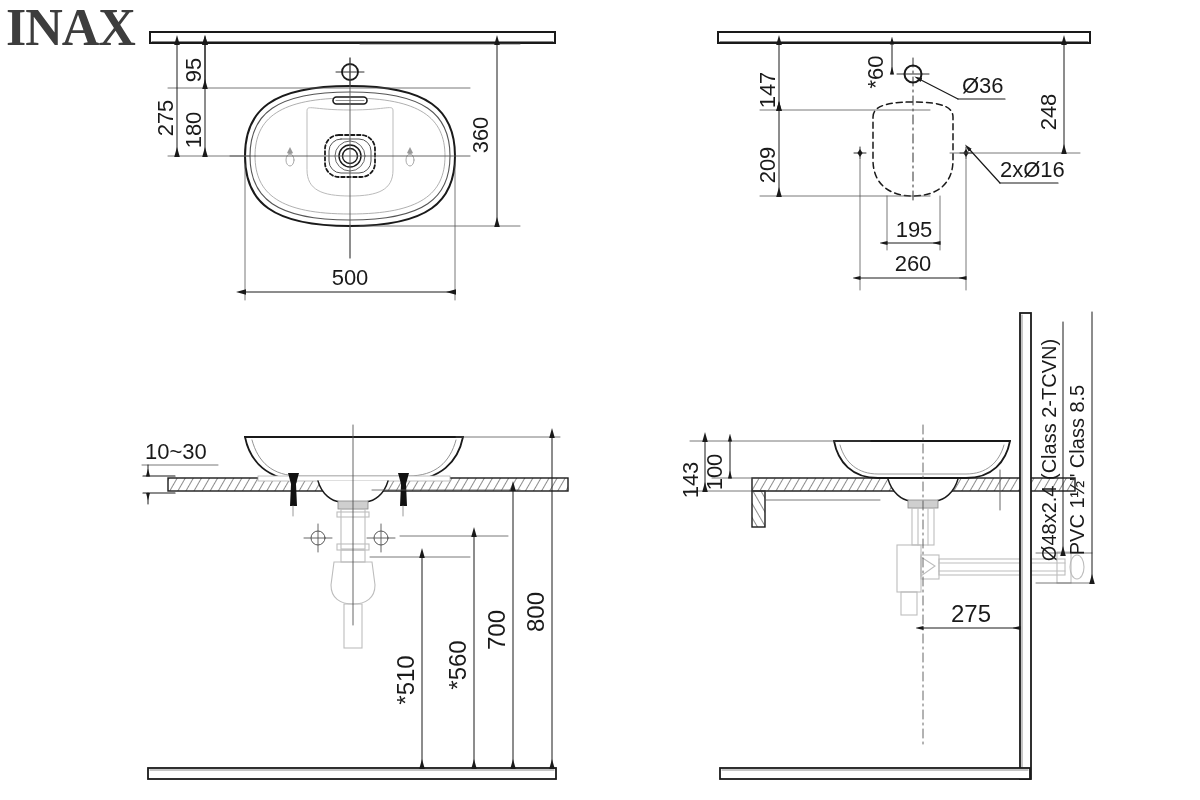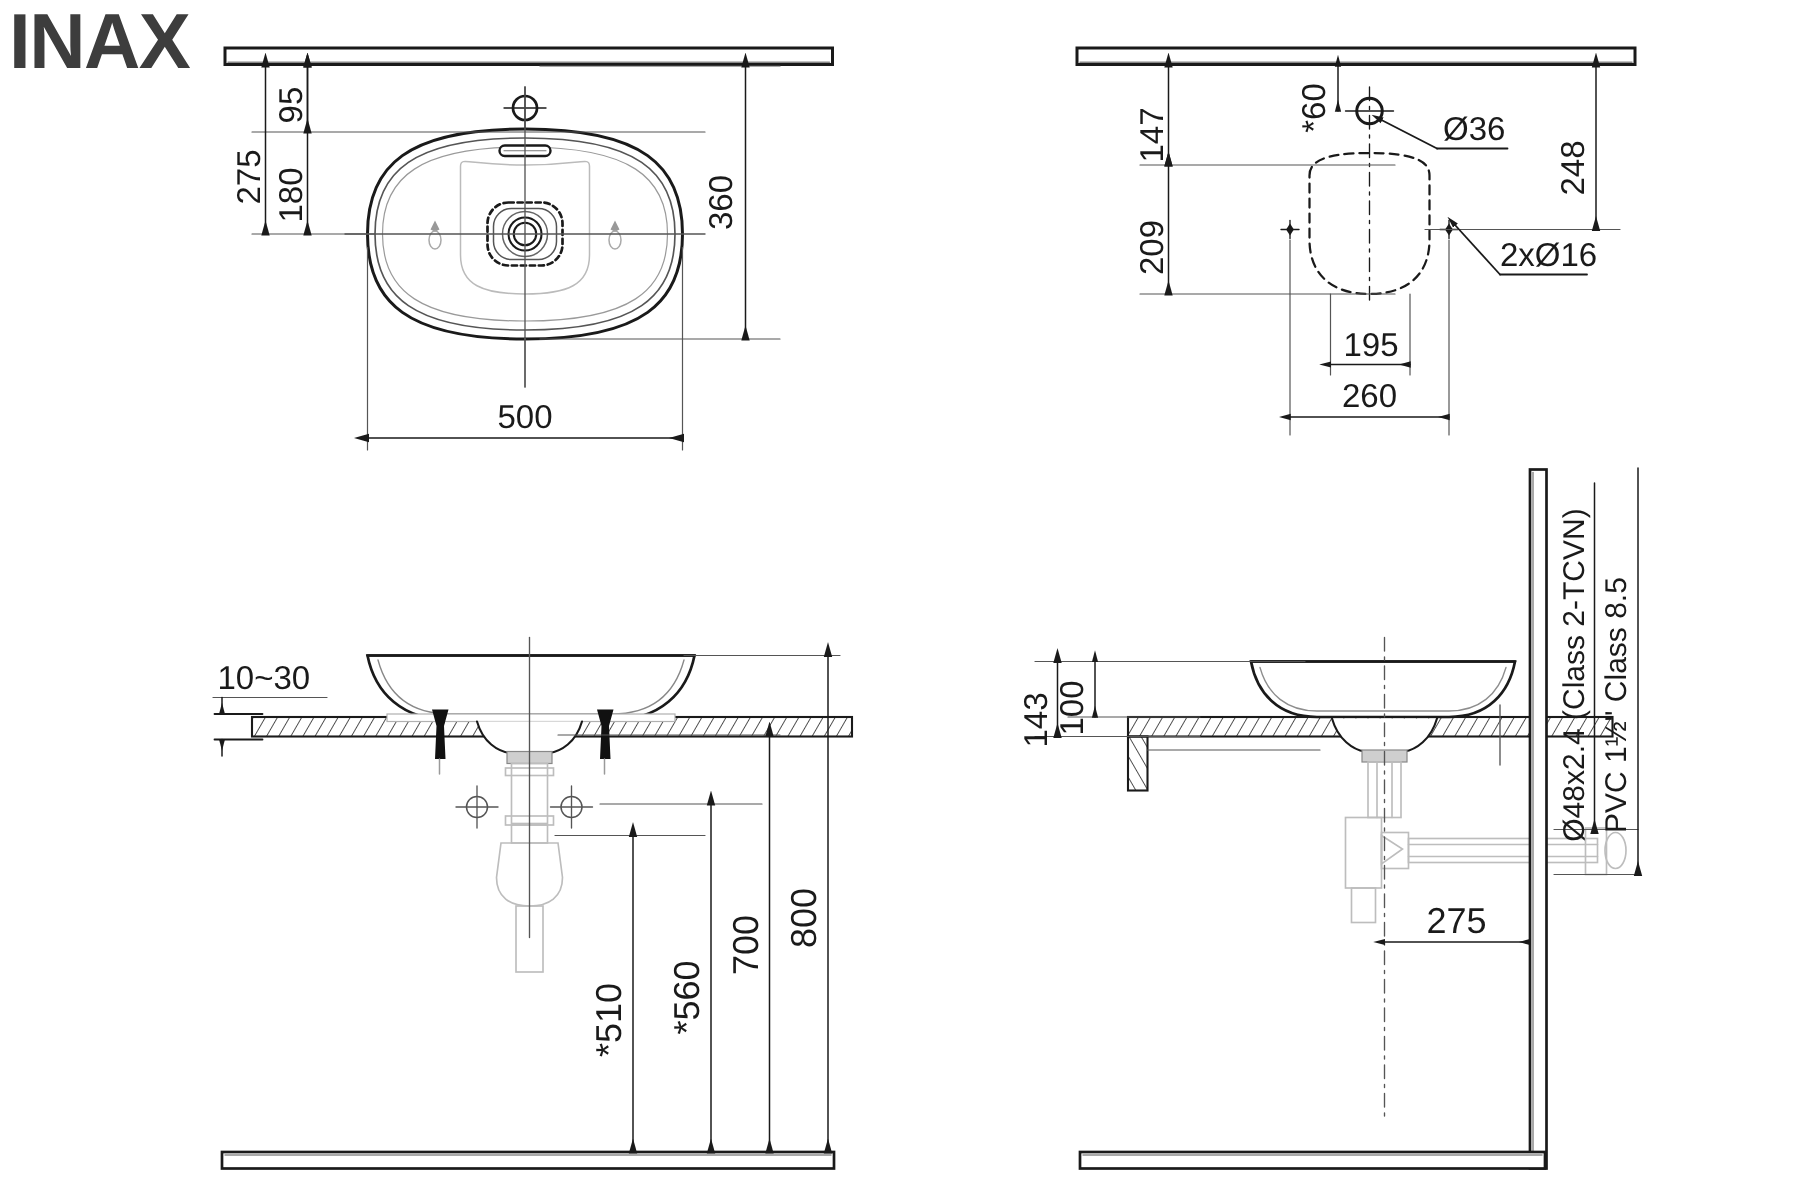--- a/index.html
+++ b/index.html
@@ -8,21 +8,21 @@
     width:1200px;height:800px;
     background:#ffffff;
     font-family:"Liberation Sans", sans-serif;
     overflow:hidden;
     position:relative;
   }
   #sheet{position:absolute;left:0;top:0;width:1200px;height:800px;}
   .logo{
     position:absolute;
     left:6px; top:2px;
-    font-family:Liberation Sans, sans-serif;
+    font-family:Liberation Serif, serif;
     font-weight:bold;
     font-size:52px;
     letter-spacing:-1px;
     color:#3d3d3d;
     line-height:1;
     user-select:none;
   }
   svg{position:absolute;left:0;top:0;}
   text{font-family:"Liberation Sans", sans-serif;fill:#1a1a1a;}
 </style>

